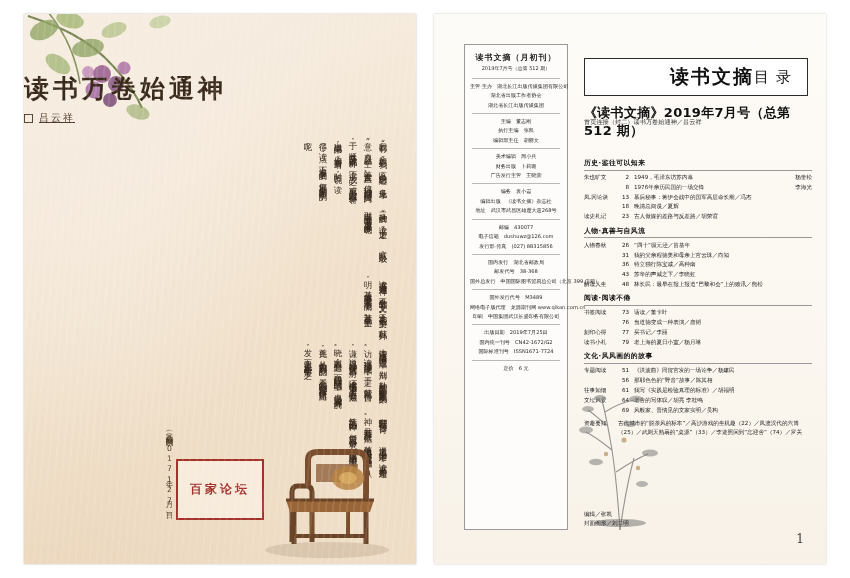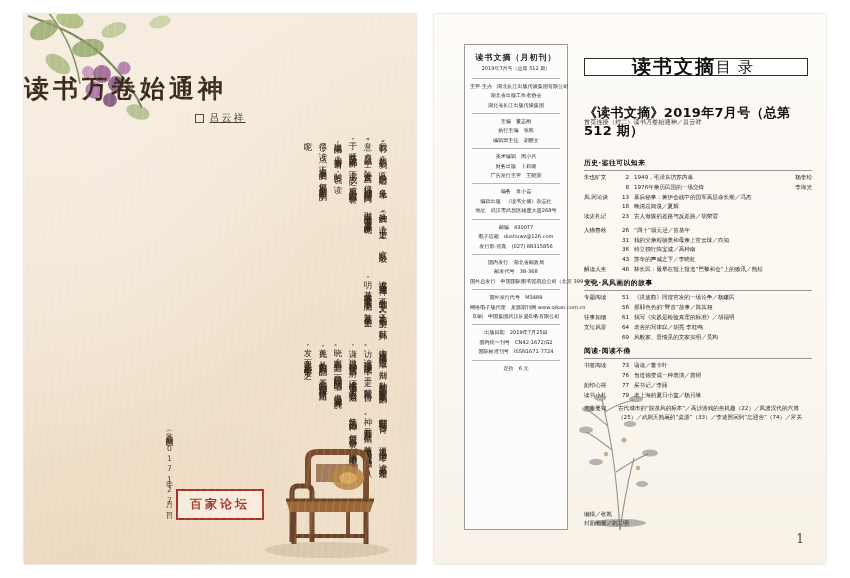--- a/index.html
+++ b/index.html
@@ -28,21 +28,21 @@
     content:"";position:absolute;inset:0;
     background:repeating-linear-gradient(95deg, rgba(255,255,255,.25) 0 2px, rgba(0,0,0,0) 2px 7px);
     opacity:.35;pointer-events:none;
   }
   .lp-title{
     position:absolute;top:58px;left:0;width:100%;text-align:left;
     font-family:"DejaVu Serif","Liberation Serif",serif;
     font-size:25px;letter-spacing:4px;color:#3a2a1c;font-weight:bold;
   }
   .lp-author{
-    position:absolute;top:97px;left:0;width:100%;text-align:center;
+    position:absolute;top:97px;left:0;width:100%;text-align:left;
     font-size:10px;color:#4b3a2a;letter-spacing:2px;text-decoration:underline;
   }
   .lp-author .sq{display:inline-block;width:7px;height:7px;border:1px solid #5c4632;margin-right:6px;vertical-align:middle;}
   
   .lp-body{
     position:absolute;top:122px;right:26px;width:330px;height:330px;
     display:flex;flex-direction:row-reverse;gap:14px;
     writing-mode:vertical-rl;text-orientation:upright;
   }
   .lp-col{
@@ -54,21 +54,21 @@
   .lp-src{
     position:absolute;left:30px;top:413px;width:120px;
     writing-mode:vertical-rl;text-orientation:upright;
     font-size:7.6px;color:#4a3826;letter-spacing:1px;height:120px;
   }
   .lp-banner{
     position:absolute;left:50%;transform:translateX(-50%);
     bottom:44px;
     border:2px solid #a4312a;color:#a4312a;background:rgba(255,250,244,.5);
     font-family:"DejaVu Serif","Liberation Serif",serif;
-    font-size:12px;letter-spacing:3px;padding:5px 12px;font-weight:bold;
+    font-size:12px;letter-spacing:3px;padding:20px 12px;font-weight:bold;
   }
   
   .flower{position:absolute;pointer-events:none;}
   
   .chair{position:absolute;right:14px;bottom:6px;width:150px;height:120px;}
 
   
   .page-right{
     position:absolute;left:434px;top:14px;width:392px;height:550px;
     background:linear-gradient(180deg,#fdfbf7 0%,#fbf7f0 60%,#f7f1e7 100%);
@@ -83,22 +83,22 @@
     padding:5px 5px 8px 5px;box-sizing:border-box;
     font-size:5.1px;line-height:9.4px;color:#2a2a2a;
     text-align:center;
   }
   .col-head{font-size:8px;font-weight:bold;letter-spacing:1px;color:#1d1d1d;margin-top:3px;}
   .col-sub{font-size:5px;color:#333;margin:2px 0 4px;}
   .col-rule{height:1px;background:#b9b9b9;margin:3px 2px;}
   .col-line{text-align:center;white-space:nowrap;}
   
   .masthead{
-    position:absolute;left:150px;top:44px;width:224px;height:18px;
-    border:1.4px solid #2b2b2b;display:flex;align-items:center;justify-content:center;
+    position:absolute;left:150px;top:44px;width:224px;height:38px;
+    border:1.4px solid #2b2b2b;display:flex;align-items:center;justify-content:flex-end;
     padding:0 9px;box-sizing:border-box;background:#fff;
   }
   .mh-logo{
     font-family:"DejaVu Serif","Liberation Serif",serif;
     font-size:19px;font-weight:bold;letter-spacing:2px;color:#111;
   }
   .mh-catalog{
     font-family:Liberation Serif, serif;
     font-size:15px;letter-spacing:7px;color:#111;
   }
@@ -276,20 +276,21 @@
                 <div class="r-pg">18</div>
                 <div class="r-txt">晚清总间谍／夏辉</div>
               </div>
               <div class="row">
                 <div class="r-auth">读史札记</div>
                 <div class="r-pg">23</div>
                 <div class="r-txt">古人做媒的差路与反差路／胡荣谊</div>
               </div>
             </div>
             <div class="sec">
+              <div class="sec-title">人物·真善与自风流</div>
               <div class="row">
                 <div class="r-auth">人物春秋</div>
                 <div class="r-pg">26</div>
                 <div class="r-txt">“四十”级元泾／苗基年</div>
               </div>
               <div class="row">
                 <div class="r-auth"></div>
                 <div class="r-pg">31</div>
                 <div class="r-txt">我的父亲程德美和母亲上官云珠／向知</div>
               </div>
@@ -303,20 +304,43 @@
                 <div class="r-pg">43</div>
                 <div class="r-txt">苏辛的声威之下／李晓虹</div>
               </div>
               <div class="row">
                 <div class="r-auth">解读人生</div>
                 <div class="r-pg">48</div>
                 <div class="r-txt">林长民：最早在报上报道“巴黎和会”上的败讯／熊松</div>
               </div>
             </div>
             <div class="sec">
+              <div class="sec-title">阅读·阅读不倦</div>
+              <div class="row">
+                <div class="r-auth">书签阅读</div>
+                <div class="r-pg">73</div>
+                <div class="r-txt">话读／董卡叶</div>
+              </div>
+              <div class="row">
+                <div class="r-auth"></div>
+                <div class="r-pg">76</div>
+                <div class="r-txt">当道德变成一种表演／唐韬</div>
+              </div>
+              <div class="row">
+                <div class="r-auth">刻印心得</div>
+                <div class="r-pg">77</div>
+                <div class="r-txt">买书记／李丽</div>
+              </div>
+              <div class="row">
+                <div class="r-auth">读书小札</div>
+                <div class="r-pg">79</div>
+                <div class="r-txt">老上海的夏日小室／杨月琳</div>
+              </div>
+            </div>
+            <div class="sec">
               <div class="sec-title">文化·风风画的的故事</div>
               <div class="row">
                 <div class="r-auth">专题阅读</div>
                 <div class="r-pg">51</div>
                 <div class="r-txt">《洪波曲》同贺官发的一场论争／杨建民</div>
               </div>
               <div class="row">
                 <div class="r-auth"></div>
                 <div class="r-pg">56</div>
                 <div class="r-txt">那耶色色的“野音”故事／陈其相</div>
@@ -328,43 +352,20 @@
               </div>
               <div class="row">
                 <div class="r-auth">文坛风景</div>
                 <div class="r-pg">64</div>
                 <div class="r-txt">老舍的写体叹／胡亮 李桂鸣</div>
               </div>
               <div class="row">
                 <div class="r-auth"></div>
                 <div class="r-pg">69</div>
                 <div class="r-txt">风般家、晋情见的文家实明／吴构</div>
-              </div>
-            </div>
-            <div class="sec">
-              <div class="sec-title">阅读·阅读不倦</div>
-              <div class="row">
-                <div class="r-auth">书签阅读</div>
-                <div class="r-pg">73</div>
-                <div class="r-txt">话读／董卡叶</div>
-              </div>
-              <div class="row">
-                <div class="r-auth"></div>
-                <div class="r-pg">76</div>
-                <div class="r-txt">当道德变成一种表演／唐韬</div>
-              </div>
-              <div class="row">
-                <div class="r-auth">刻印心得</div>
-                <div class="r-pg">77</div>
-                <div class="r-txt">买书记／李丽</div>
-              </div>
-              <div class="row">
-                <div class="r-auth">读书小札</div>
-                <div class="r-pg">79</div>
-                <div class="r-txt">老上海的夏日小室／杨月琳</div>
               </div>
             </div>
           </div>
         <div class="sec">
           <div class="row">
             <div class="r-auth">资趣要知</div>
             <div class="r-txt block-note">古代城市的“脱茶风的标本”／高沙游戏的生机趣（22）／凤渡汉代的六博（25）／武则天熟裹的“桌源”（33）／李迹照回到“忘迎舍”（74）／罗关</div>
           </div>
         </div>
       </div>

